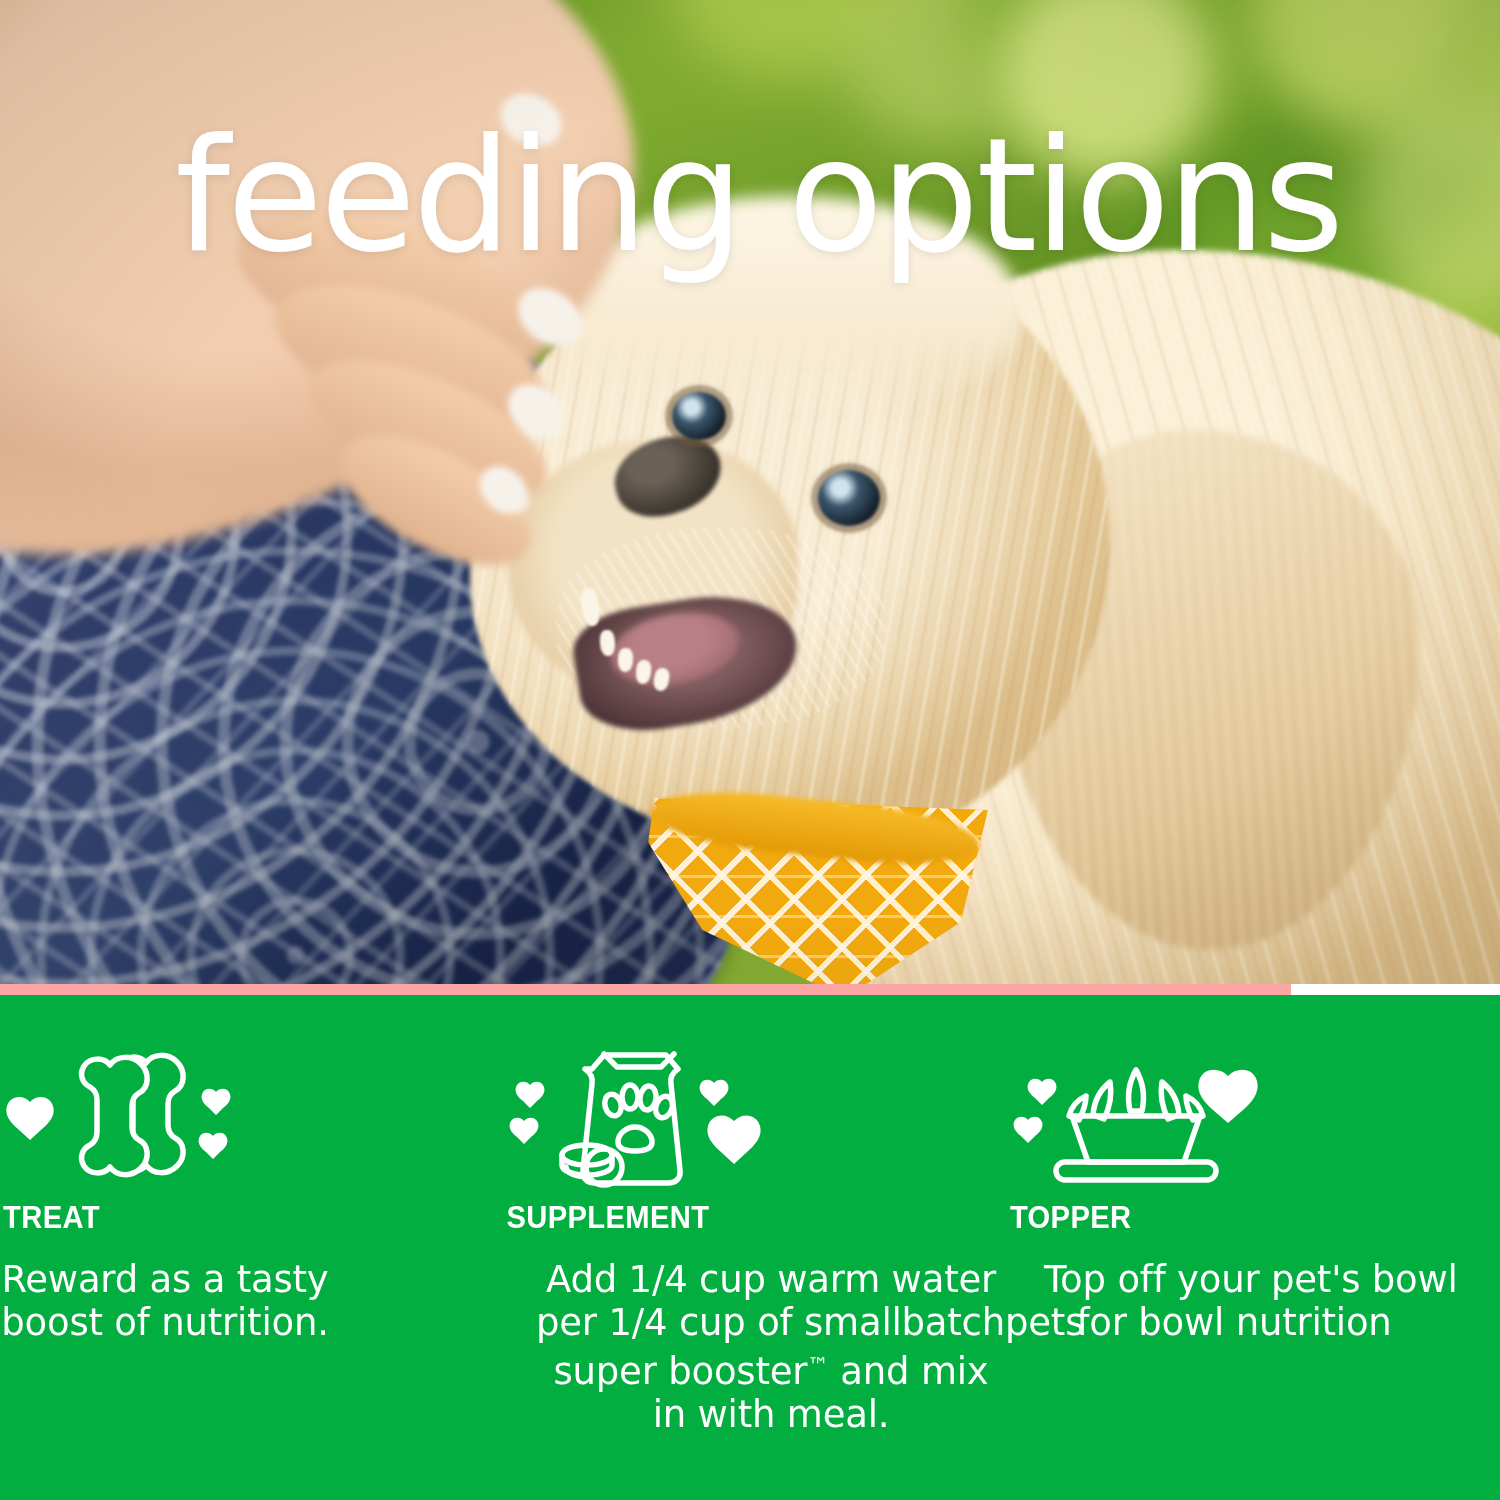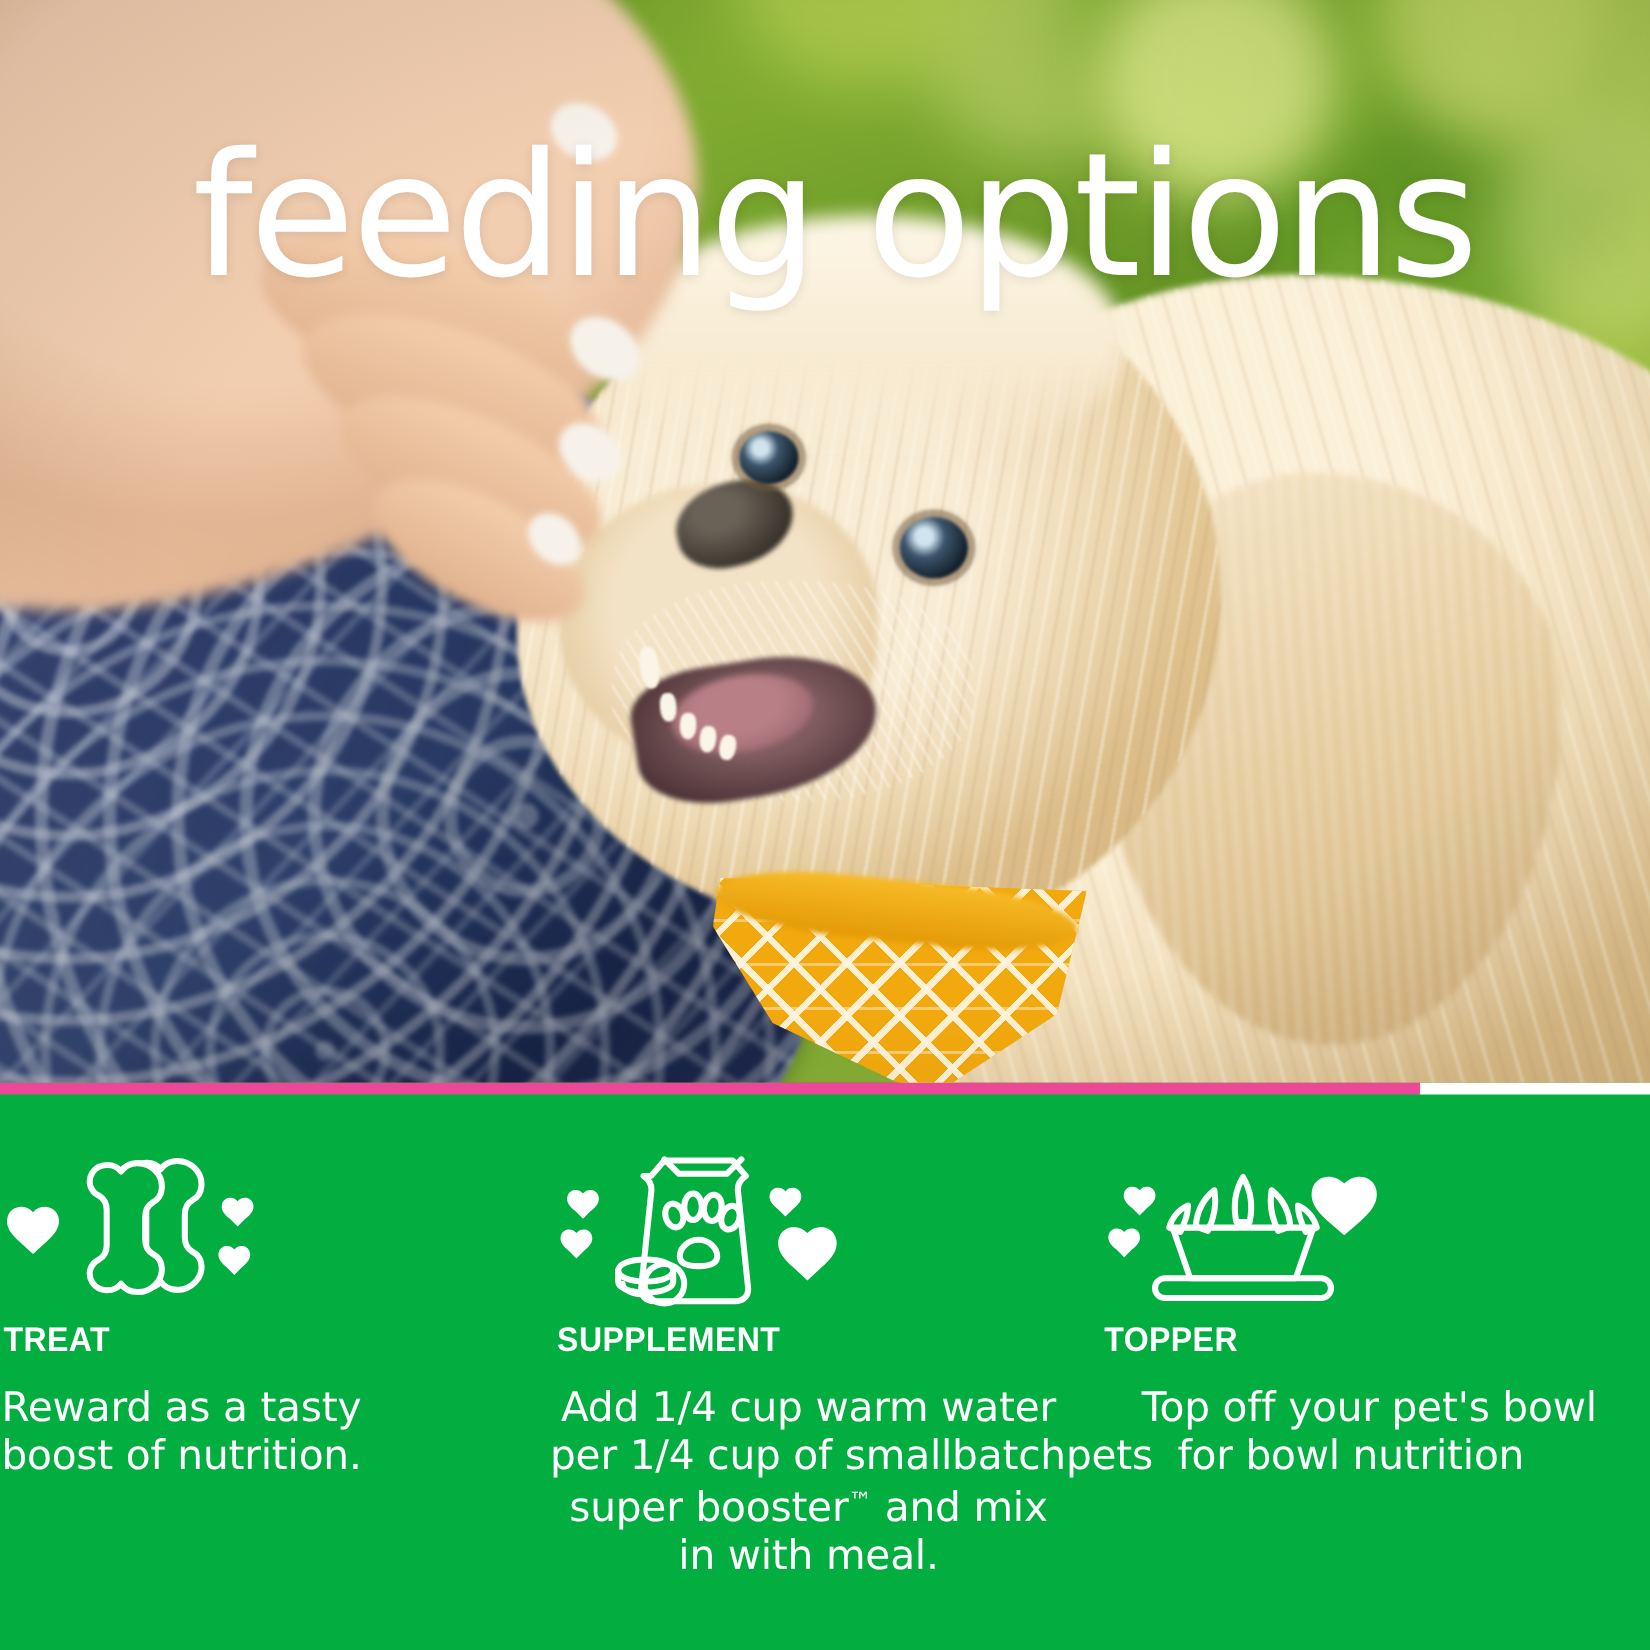--- a/index.html
+++ b/index.html
@@ -1,19 +1,19 @@
 <!DOCTYPE html>
 <html><head>
 <meta charset="utf-8">
 <style>
   * { margin:0; padding:0; box-sizing:border-box; }
   html,body { width:1500px; height:1500px; background:#ffffff; overflow:hidden; }
   body { font-family:"Liberation Sans", sans-serif; }
 
-  .page { position:relative; width:1291px; height:1500px; background:#ec4899; }
+  .page { position:relative; width:1291px; height:1500px; background:#fca5a5; }
 
   
   .photo {
     position:absolute; left:0; top:0; width:1500px; height:984px;
     overflow:hidden; background:#4f7a1c;
   }
 
   
   .grass {
     position:absolute; inset:-60px;
@@ -254,21 +254,21 @@
     font-family:"Liberation Sans", sans-serif;
     transform:scaleX(.94); transform-origin:center;
   }
   .col-body {
     margin-top:22px; font-size:37px; line-height:43px;
     color:#ffffff; text-align:center; font-weight:400;
     font-family:"DejaVu Sans", sans-serif;
     letter-spacing:-.2px;
   }
   .c1 .col-body { width:330px; }
-  .c2 .col-body { width:470px; }
+  .c2 .col-body { width:470px;margin-left:36px; }
   .c3 .col-body { width:380px;margin-left:38px; }
   .col-body .ln { display:block; white-space:nowrap; }
   .tm { font-size:.58em; vertical-align:.52em; letter-spacing:0; }
 </style>
 </head>
 <body>
 
 <div class="page">
 
   <div class="photo">

